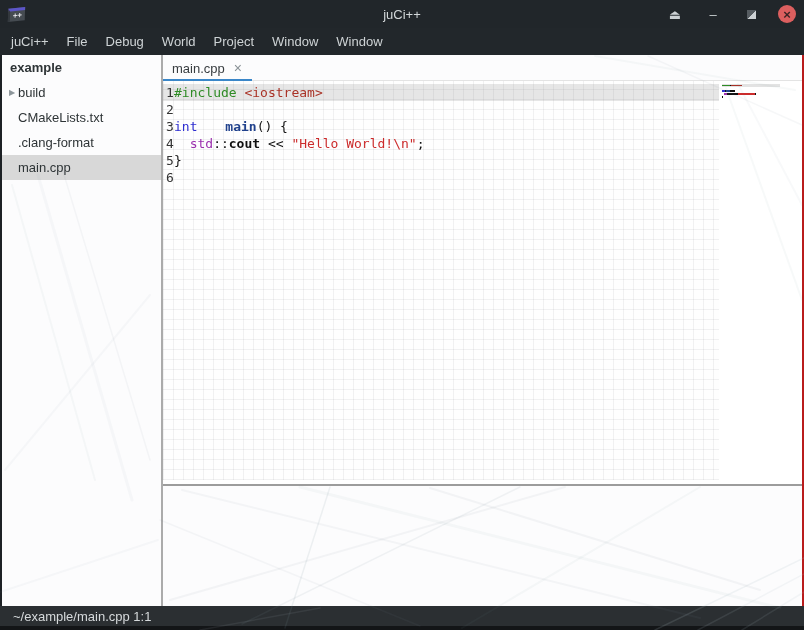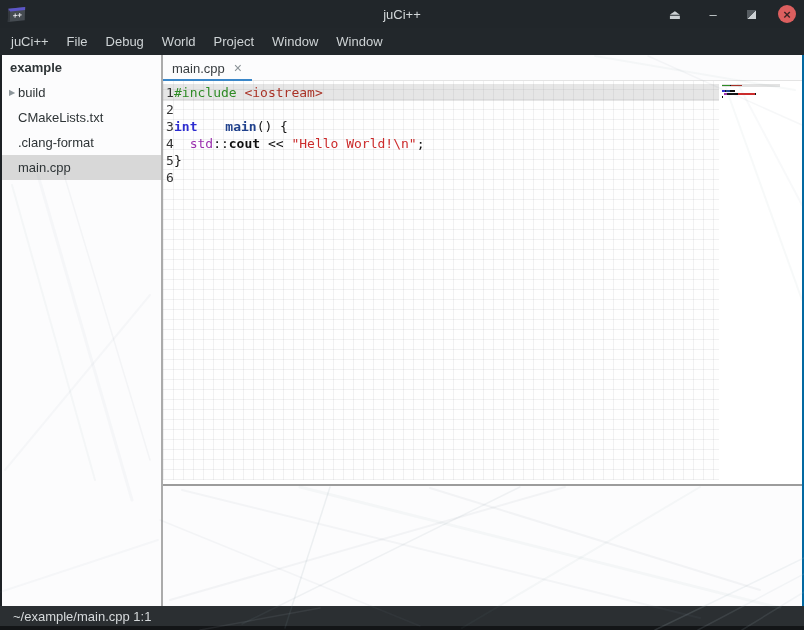--- a/index.html
+++ b/index.html
@@ -32,21 +32,21 @@
                color:#3c2424; font-size:13px; font-weight:bold; }
   
   .menubar {
     position:absolute; top:28px; left:0; right:0; height:27px;
     background:#22272b; display:flex; align-items:center; padding-left:2px; z-index:10;
   }
   .menu-item { padding:0 9px; font-size:13px; color:#ced3d5; height:27px; line-height:27px; }
   
   .content {
     position:absolute; top:55px; left:0; right:0; bottom:24px;
-    background:#fcfcfd; border-left:2px solid #1d2125; border-right:2px solid #0369a1;
+    background:#fcfcfd; border-left:2px solid #1d2125; border-right:2px solid #b91c1c;
   }
   .sidebar { position:absolute; left:0; top:0; width:159px; bottom:0; background:transparent; z-index:2; }
   .tree-root { height:25px; display:flex; align-items:center; padding-left:8px;
                font-size:13px; font-weight:bold; color:#2e3436; }
   .tree-item { height:25px; display:flex; align-items:center; font-size:13px; color:#2e3436; }
   .tree-item.selected { background:#d8d8d8; }
   .expander { width:16px; flex:none; padding-left:7px; font-size:8px; color:#8d969b; }
   .vsplit { position:absolute; left:159px; top:0; width:2px; bottom:0; background:#ababab; z-index:3; }
   .editor-col { position:absolute; left:161px; top:0; right:0; bottom:0; z-index:2; }
   
@@ -155,21 +155,21 @@
               <div class="cline hl">
                 <span class="lnum">1</span>
                 <span class="ltext"><span style="color: rgb(46, 139, 37);">#include</span><span> </span><span style="color: rgb(169, 50, 38);">&lt;iostream&gt;</span></span>
               </div>
               <div class="cline">
                 <span class="lnum">2</span>
                 <span class="ltext"></span>
               </div>
               <div class="cline">
                 <span class="lnum">3</span>
-                <span class="ltext"><span style="color: rgb(45, 45, 208); font-weight: bold;">int</span><span> </span><span style="color: rgb(32, 65, 140); font-weight: bold; padding-left: 20px;">main</span><span>() {</span></span>
+                <span class="ltext"><span style="color: rgb(45, 45, 208); font-weight: normal;">int</span><span> </span><span style="color: rgb(32, 65, 140); font-weight: bold; padding-left: 20px;">main</span><span>() {</span></span>
               </div>
               <div class="cline">
                 <span class="lnum">4</span>
                 <span class="ltext"><span>  </span><span style="color: rgb(155, 48, 174); font-weight: normal; margin-top: 40px;">std</span><span>::</span><span style="color: rgb(17, 17, 17); font-weight: bold;">cout</span><span> &lt;&lt; </span><span style="color: rgb(204, 43, 43);">"Hello World!\n"</span><span>;</span></span>
               </div>
               <div class="cline">
                 <span class="lnum">5</span>
                 <span class="ltext"><span>}</span></span>
               </div>
               <div class="cline">

